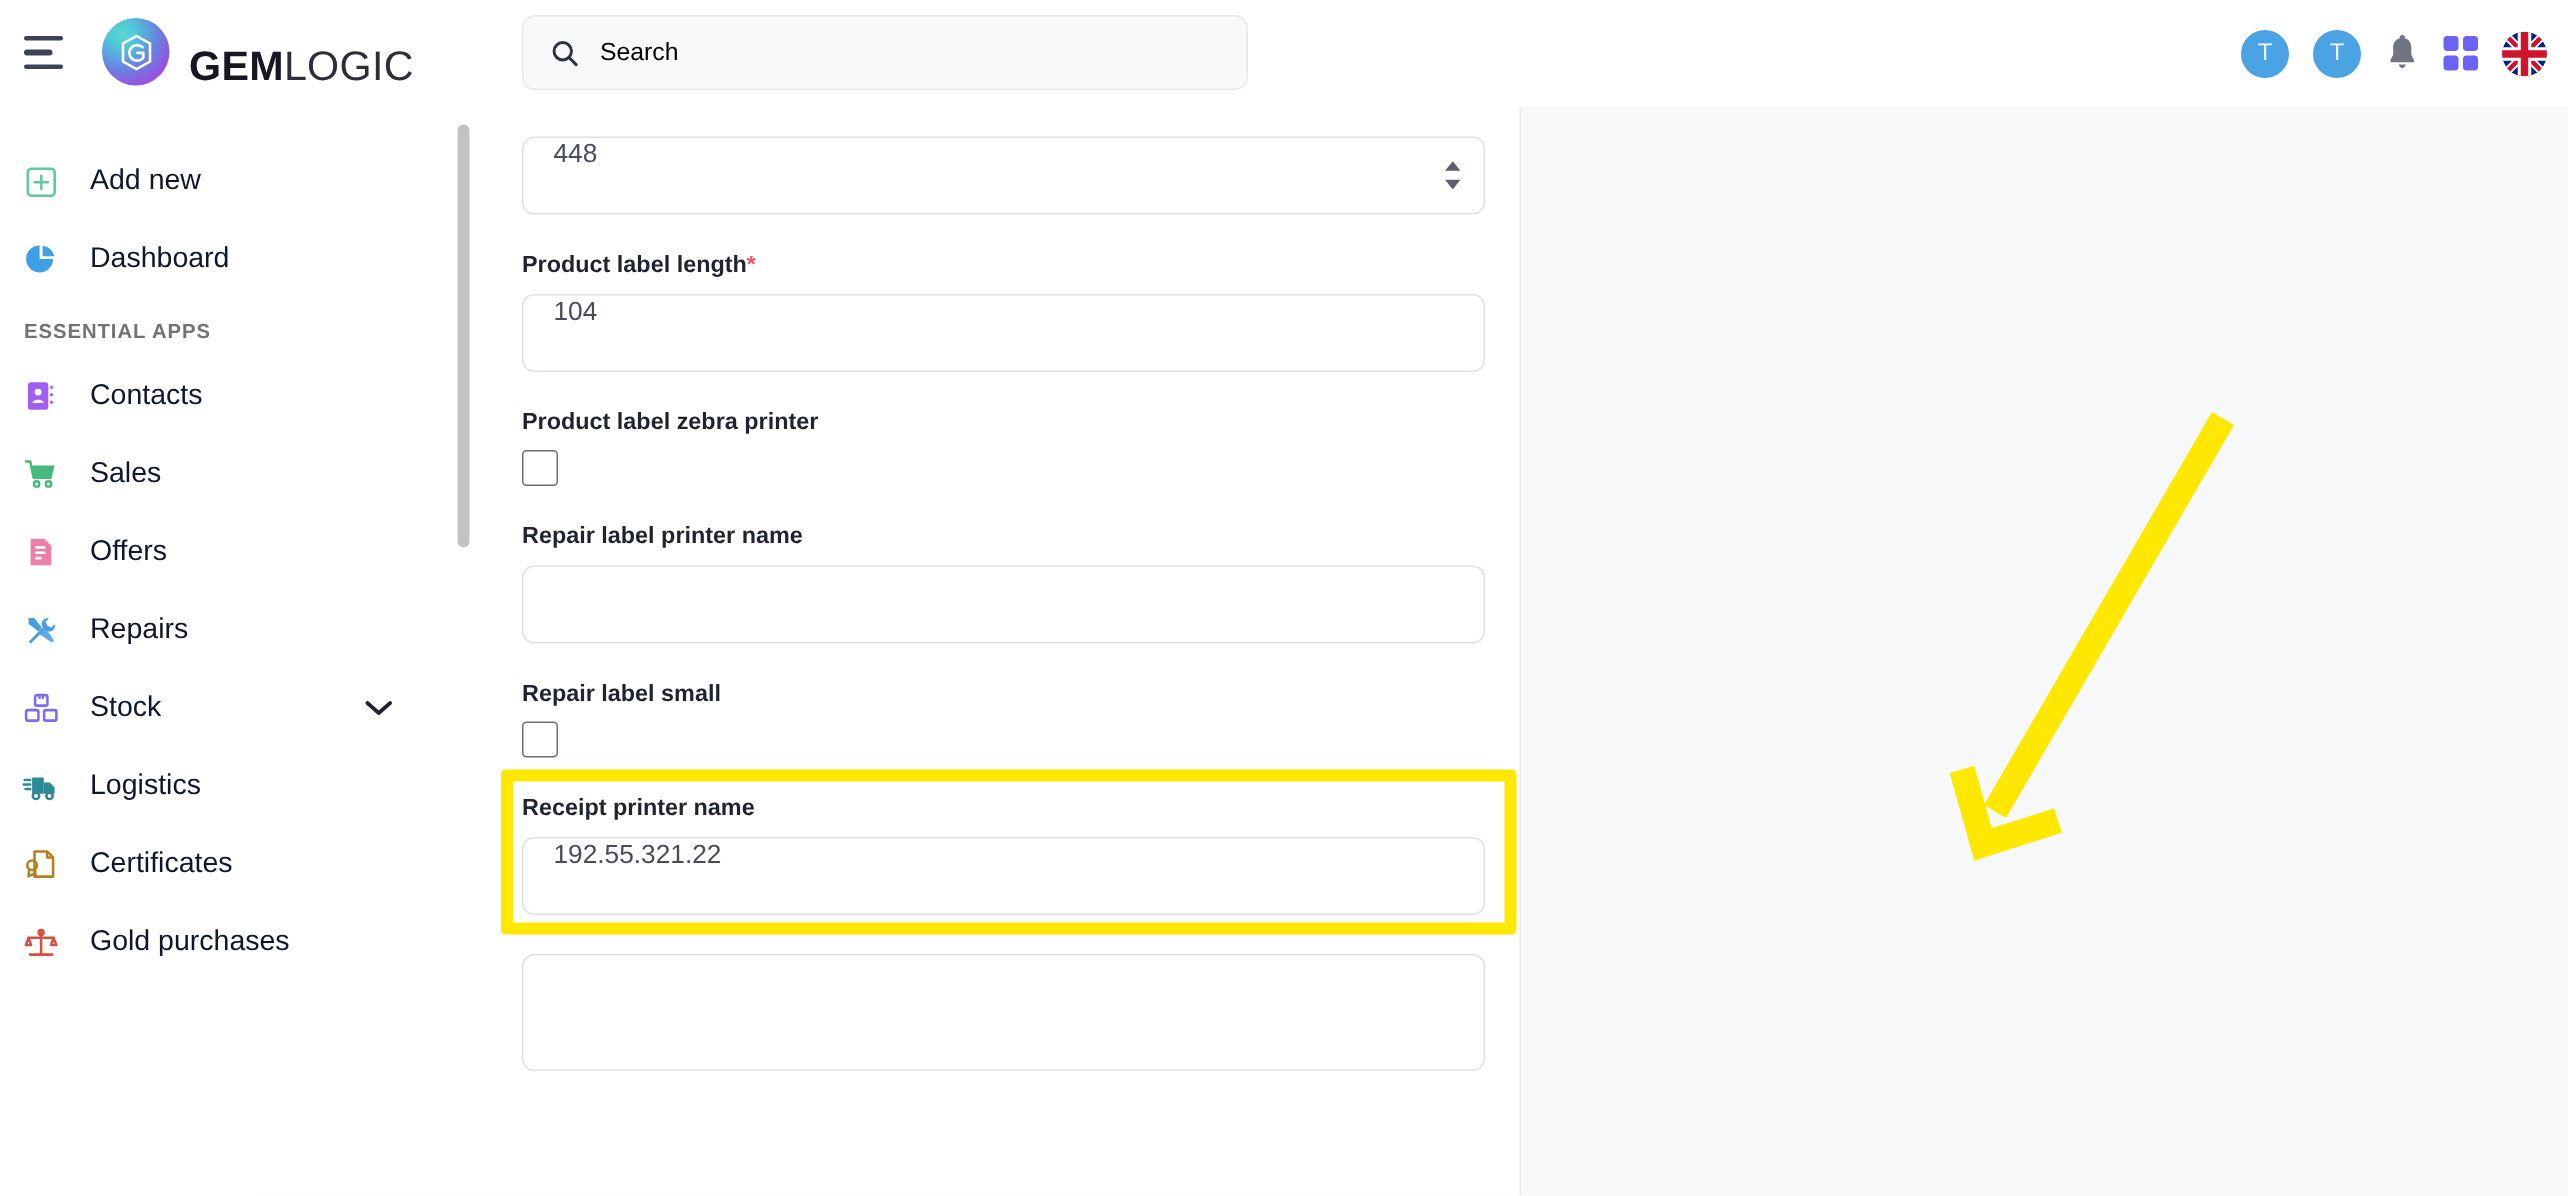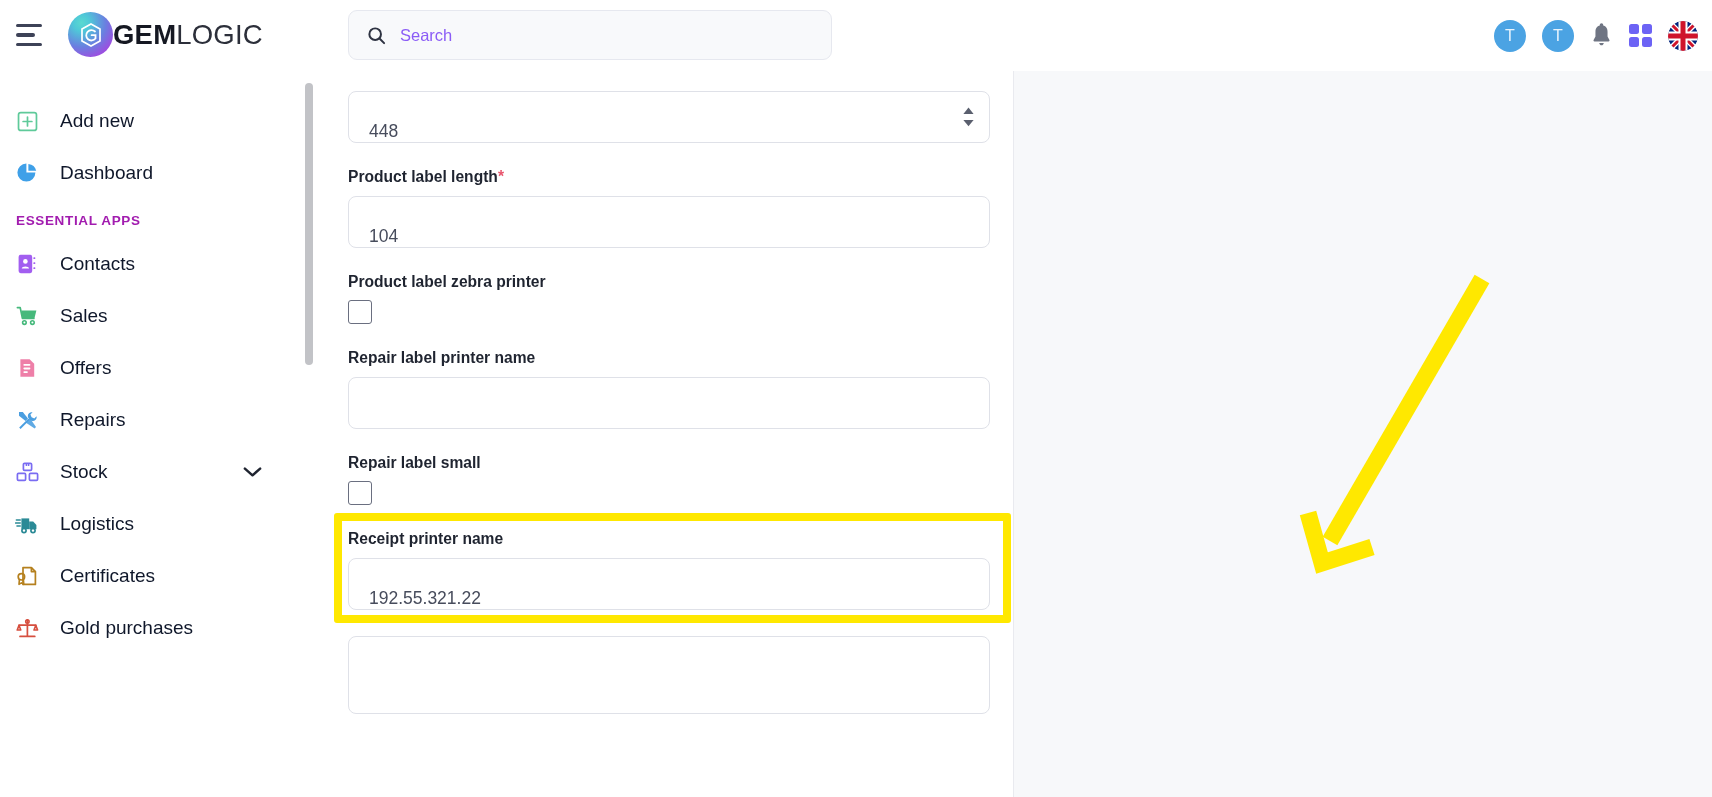--- a/index.html
+++ b/index.html
@@ -35,21 +35,21 @@
   .hamburger span {
     display: block; height: 3.4px; border-radius: 2px;
     background: #3d4257;
   }
   .hamburger span:nth-child(1) { width: 26px; }
   .hamburger span:nth-child(2) { width: 19px; }
   .hamburger span:nth-child(3) { width: 26px; }
 
   .brand {
     position: absolute; left: 68px; top: 12px;
-    display: flex; align-items: center; 
+    display: flex; align-items: flex-end; gap: 13px;
   }
   .brand-logo {
     width: 45px; height: 45px; border-radius: 50%;
     background:
       radial-gradient(circle at 30% 24%, #5ad9d0 0%, #4fc8d8 18%, #6a7fe0 52%, #9b4fe0 78%, #8a38d6 100%);
     position: relative;
     display: flex; align-items: center; justify-content: center;
   }
   .brand-logo svg { display: block; }
   .brand-text {
@@ -64,21 +64,21 @@
     position: absolute; left: 348px; top: 10px;
     width: 484px; height: 50px;
     background: #f8f9fb;
     border: 1px solid #e6e8ef;
     border-radius: 9px;
     display: flex; align-items: center;
     padding: 0 18px; gap: 14px;
     cursor: text;
   }
   .searchbox .ph {
-    font-size: 16.5px; color: #8b5cf6;
+    font-size: 16.5px; color: #000000;
   }
 
   .topright {
     position: absolute; right: 14px; top: 0;
     height: 71px; display: flex; align-items: center; gap: 16px;
   }
   .avatar {
     width: 32px; height: 32px; border-radius: 50%;
     background: #4ba3e3;
     color: #e9f4fd;
@@ -123,21 +123,21 @@
     white-space: nowrap;
   }
   .nav-item .chev {
     position: absolute; right: 38px; top: 50%;
     transform: translateY(-50%);
     display: flex;
   }
   .nav-section {
     font-size: 13.5px; font-weight: 700;
     letter-spacing: 0.65px;
-    color: #a21caf;
+    color: #737373;
     padding: 14px 0 10px 16px;
     text-transform: uppercase;
   }
 
   
   .content-wrap {
     position: absolute; left: 300px; top: 71px;
     width: 1412px; height: 726px;
     background: #f7f8fa;
   }
@@ -168,21 +168,21 @@
     font-size: 15.6px; font-weight: 700;
     color: #1f2430; line-height: 1;
     margin-bottom: 11px;
   }
   .field-label .req { color: #e8556d; font-weight: 700; }
   .input {
     width: 642px; height: 52px;
     border: 1px solid #dfe1e8;
     border-radius: 8px;
     background: #ffffff;
-    display: flex; align-items: flex-end;
+    display: flex; align-items: flex-start;
     padding: 0 20px;
     font-size: 17.5px; color: #474c5c;
     position: relative;
     cursor: text;
   }
   .input.tall { height: 78px; align-items: flex-start; padding-top: 14px; }
   .stepper {
     position: absolute; right: 14px; top: 50%;
     transform: translateY(-50%);
     display: flex; flex-direction: column; gap: 3px;

